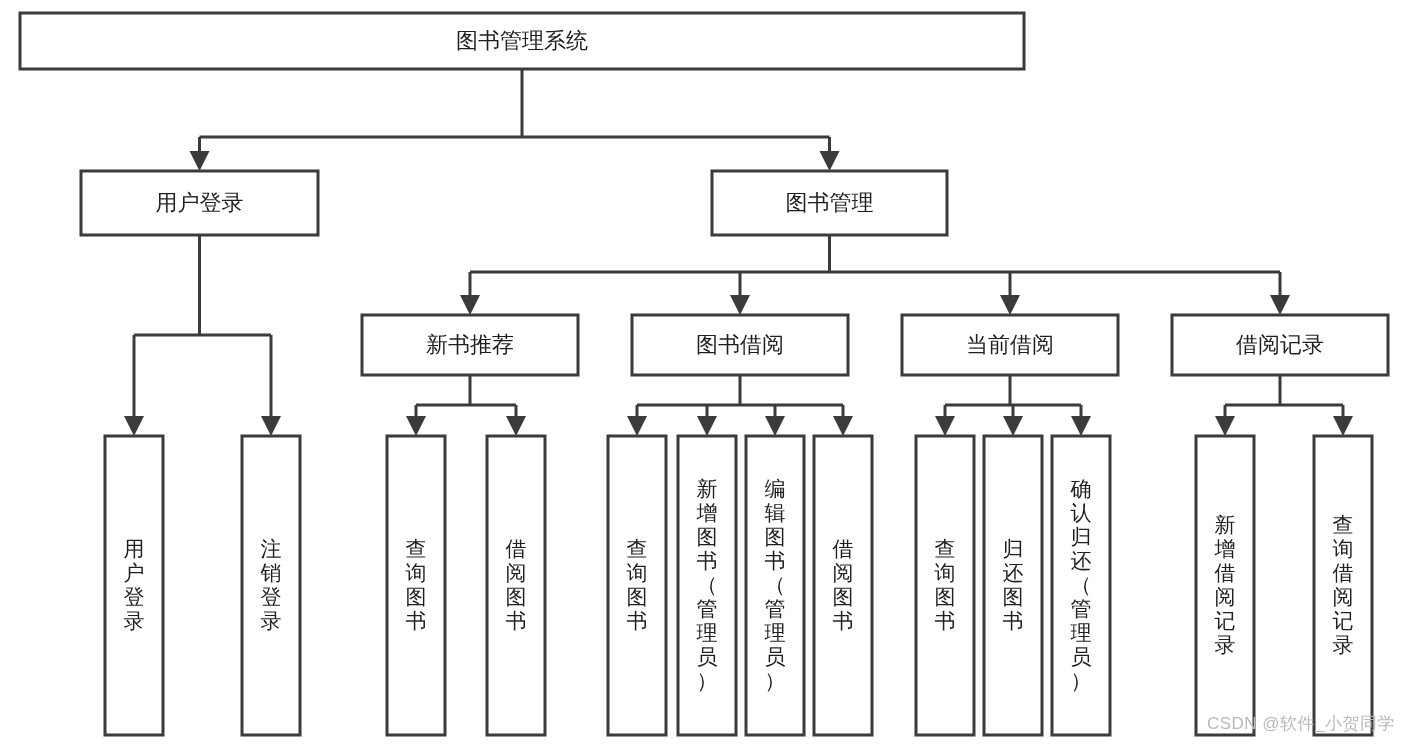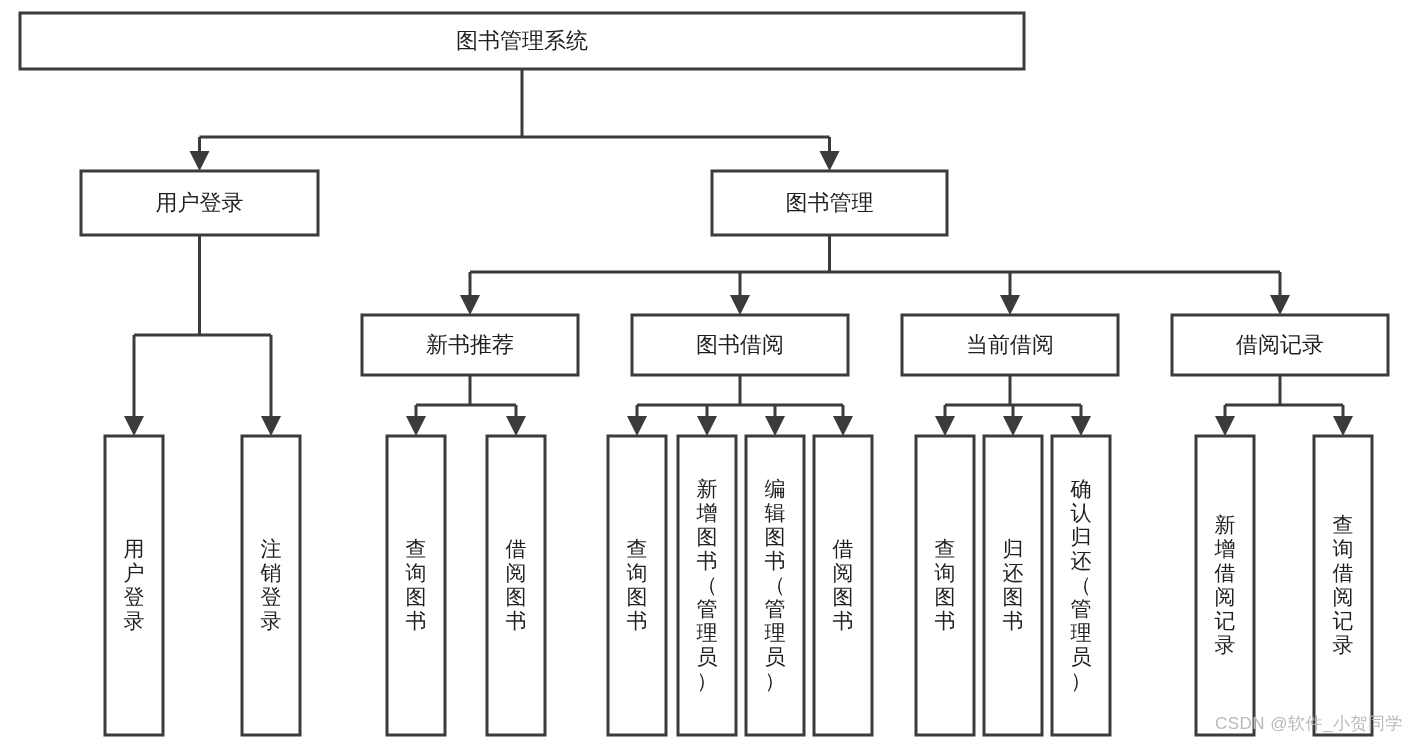--- a/index.html
+++ b/index.html
@@ -47,21 +47,21 @@
     font-size: 22px;
     text-anchor: middle;
     dominant-baseline: middle;
     white-space: pre;
   }
   .node-label.vertical-label {
     font-size: 21px;
   }
   .watermark-text {
     position: absolute;
-    right: 2px;
+    right: 10px;
     bottom: 4px;
     font-family: "Liberation Sans", "DejaVu Sans", sans-serif;
     font-size: 17px;
     color: #b9b9b9;
     letter-spacing: 0.5px;
     user-select: none;
     pointer-events: none;
     white-space: nowrap;
   }
 </style>

